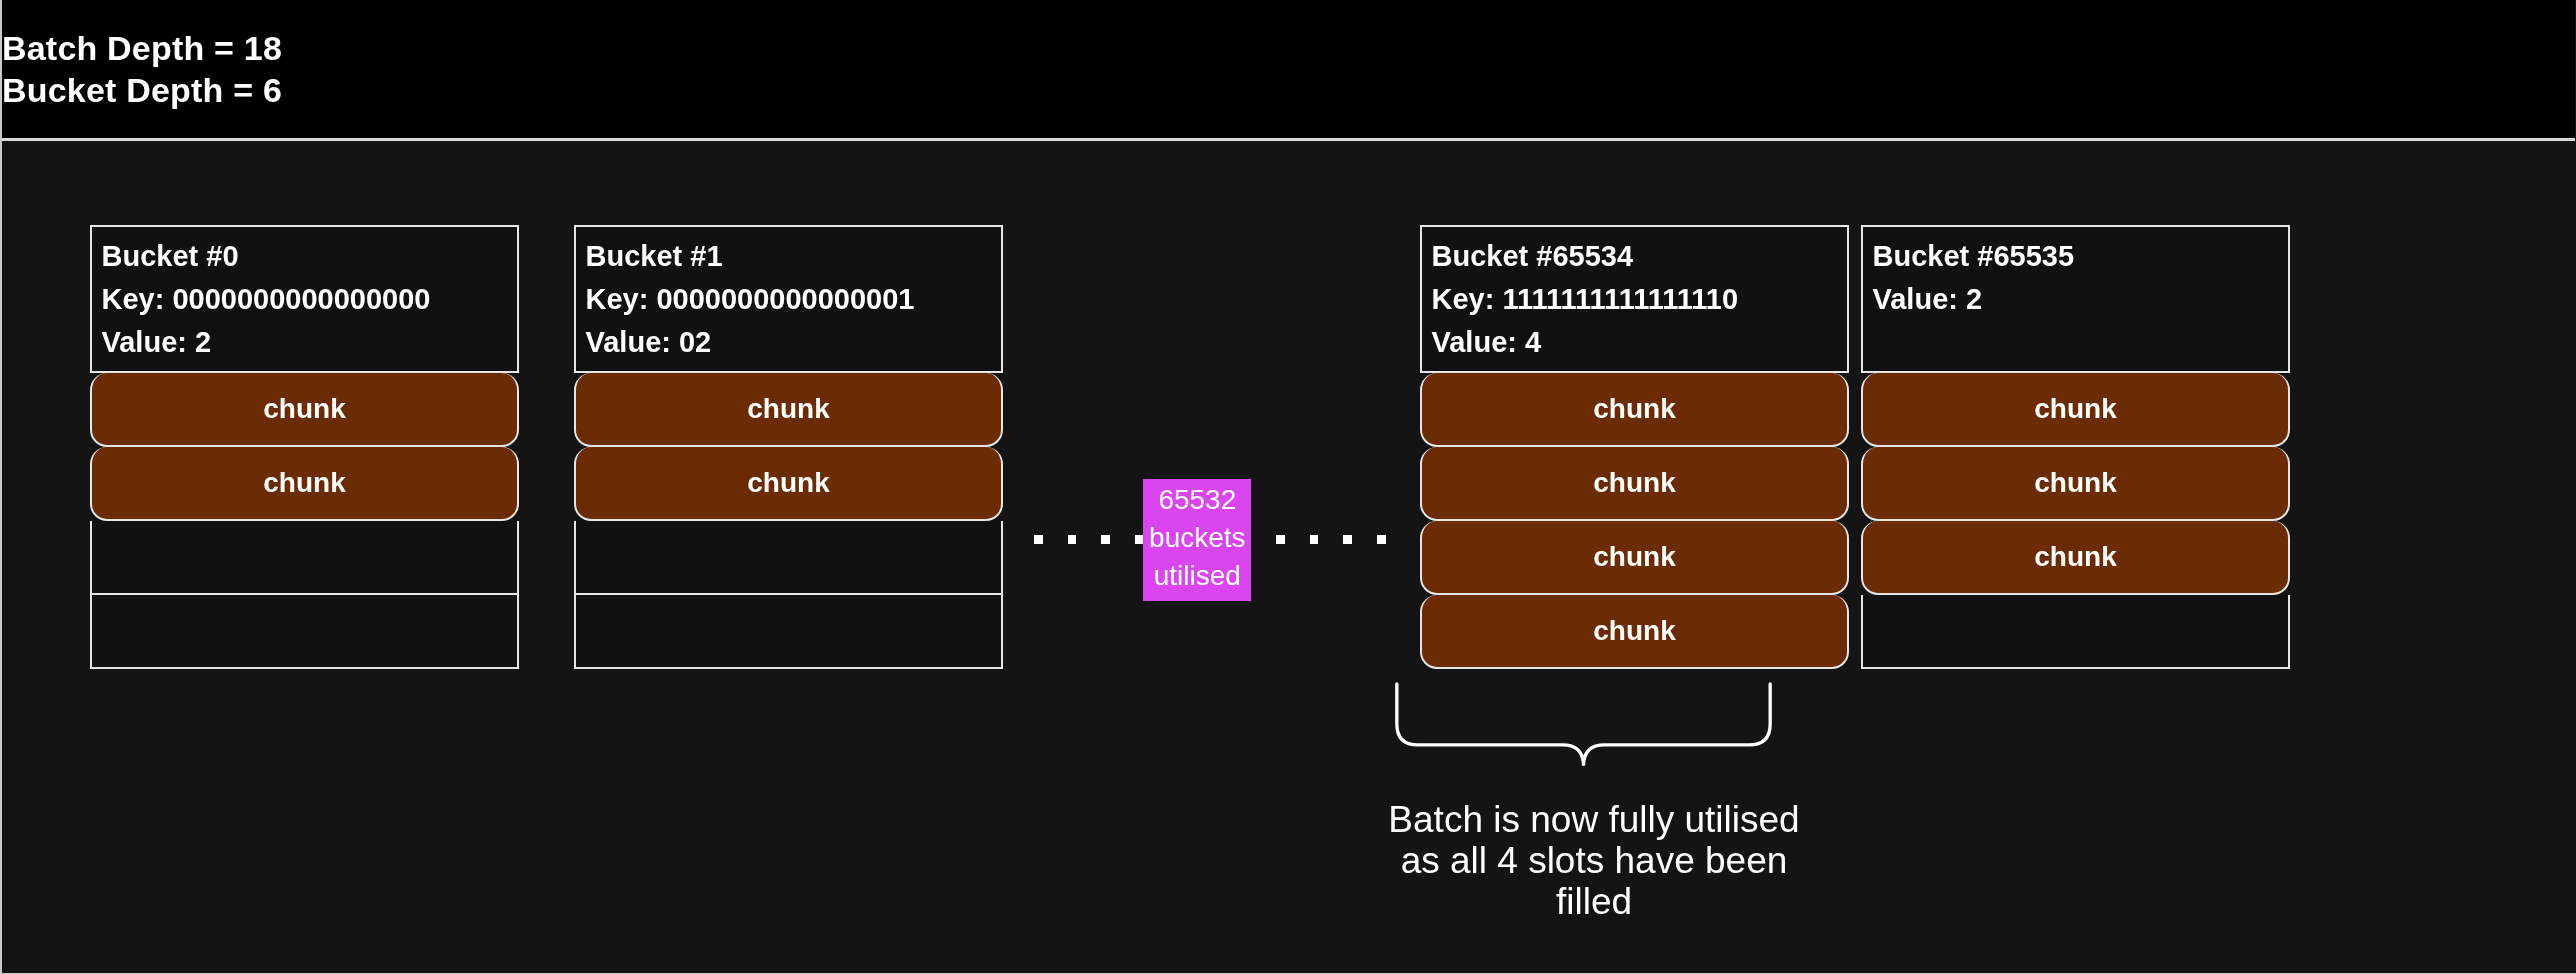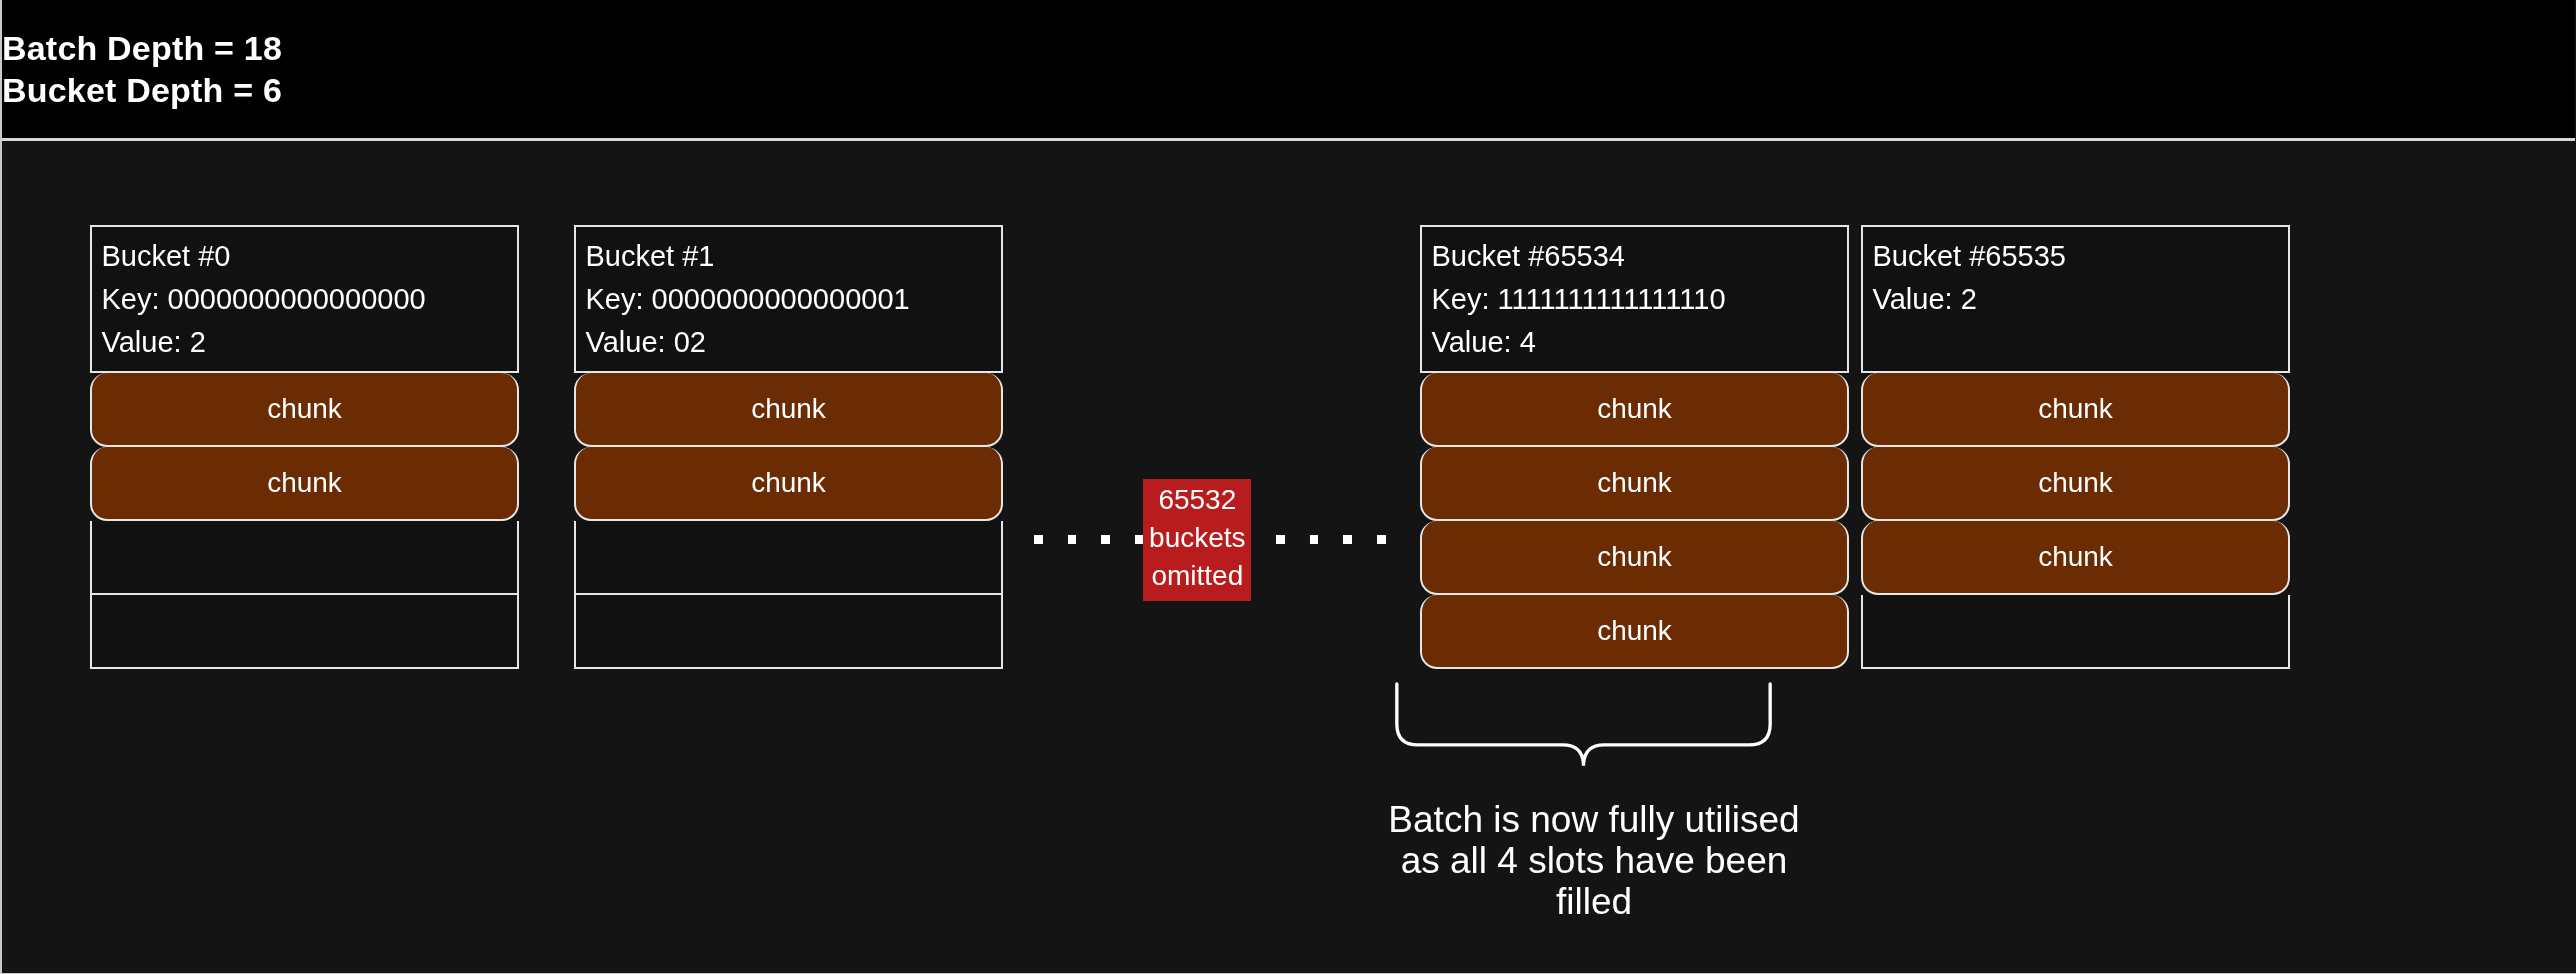--- a/index.html
+++ b/index.html
@@ -56,20 +56,21 @@
     width: 2573px;
     height: 831px;
     background: #141414;
   }
 
   
   .bucket {
     position: absolute;
     width: 429px;
     box-sizing: border-box;
+    font-weight: bold;
   }
   .bucket-header {
     box-sizing: border-box;
     border: 2.9px solid #e6e6e6;
     background: #111111;
     padding: 7.6px 9.5px 11.4px 9.5px;
     height: 148px;
   }
   .bucket-line {
     color: #ffffff;
@@ -112,21 +113,21 @@
     display: flex;
     align-items: center;
     gap: 25px;
   }
   .dot {
     width: 8.6px;
     height: 8.6px;
     background: #ffffff;
   }
   #omitted-box {
-    background: #b91c1c;
+    background: #d946ef;
     padding: 1.9px 5.7px 5.7px 5.7px;
     text-align: center;
   }
   .omitted-line {
     color: #ffffff;
     font-size: 28px;
     line-height: 38px;
     white-space: pre;
   }
 
@@ -205,21 +206,21 @@
     <div id="omitted" style="left:1032px; top:338px;">
       <div class="dots">
         <span class="dot"></span>
         <span class="dot"></span>
         <span class="dot"></span>
         <span class="dot"></span>
       </div>
       <div id="omitted-box">
         <div class="omitted-line">65532</div>
         <div class="omitted-line">buckets</div>
-        <div class="omitted-line">omitted</div>
+        <div class="omitted-line">utilised</div>
       </div>
       <div class="dots" style="margin-left:25px;">
         <span class="dot"></span>
         <span class="dot"></span>
         <span class="dot"></span>
         <span class="dot"></span>
       </div>
     </div>
 
     <div class="bucket" style="left:1418px; top:84px;">

